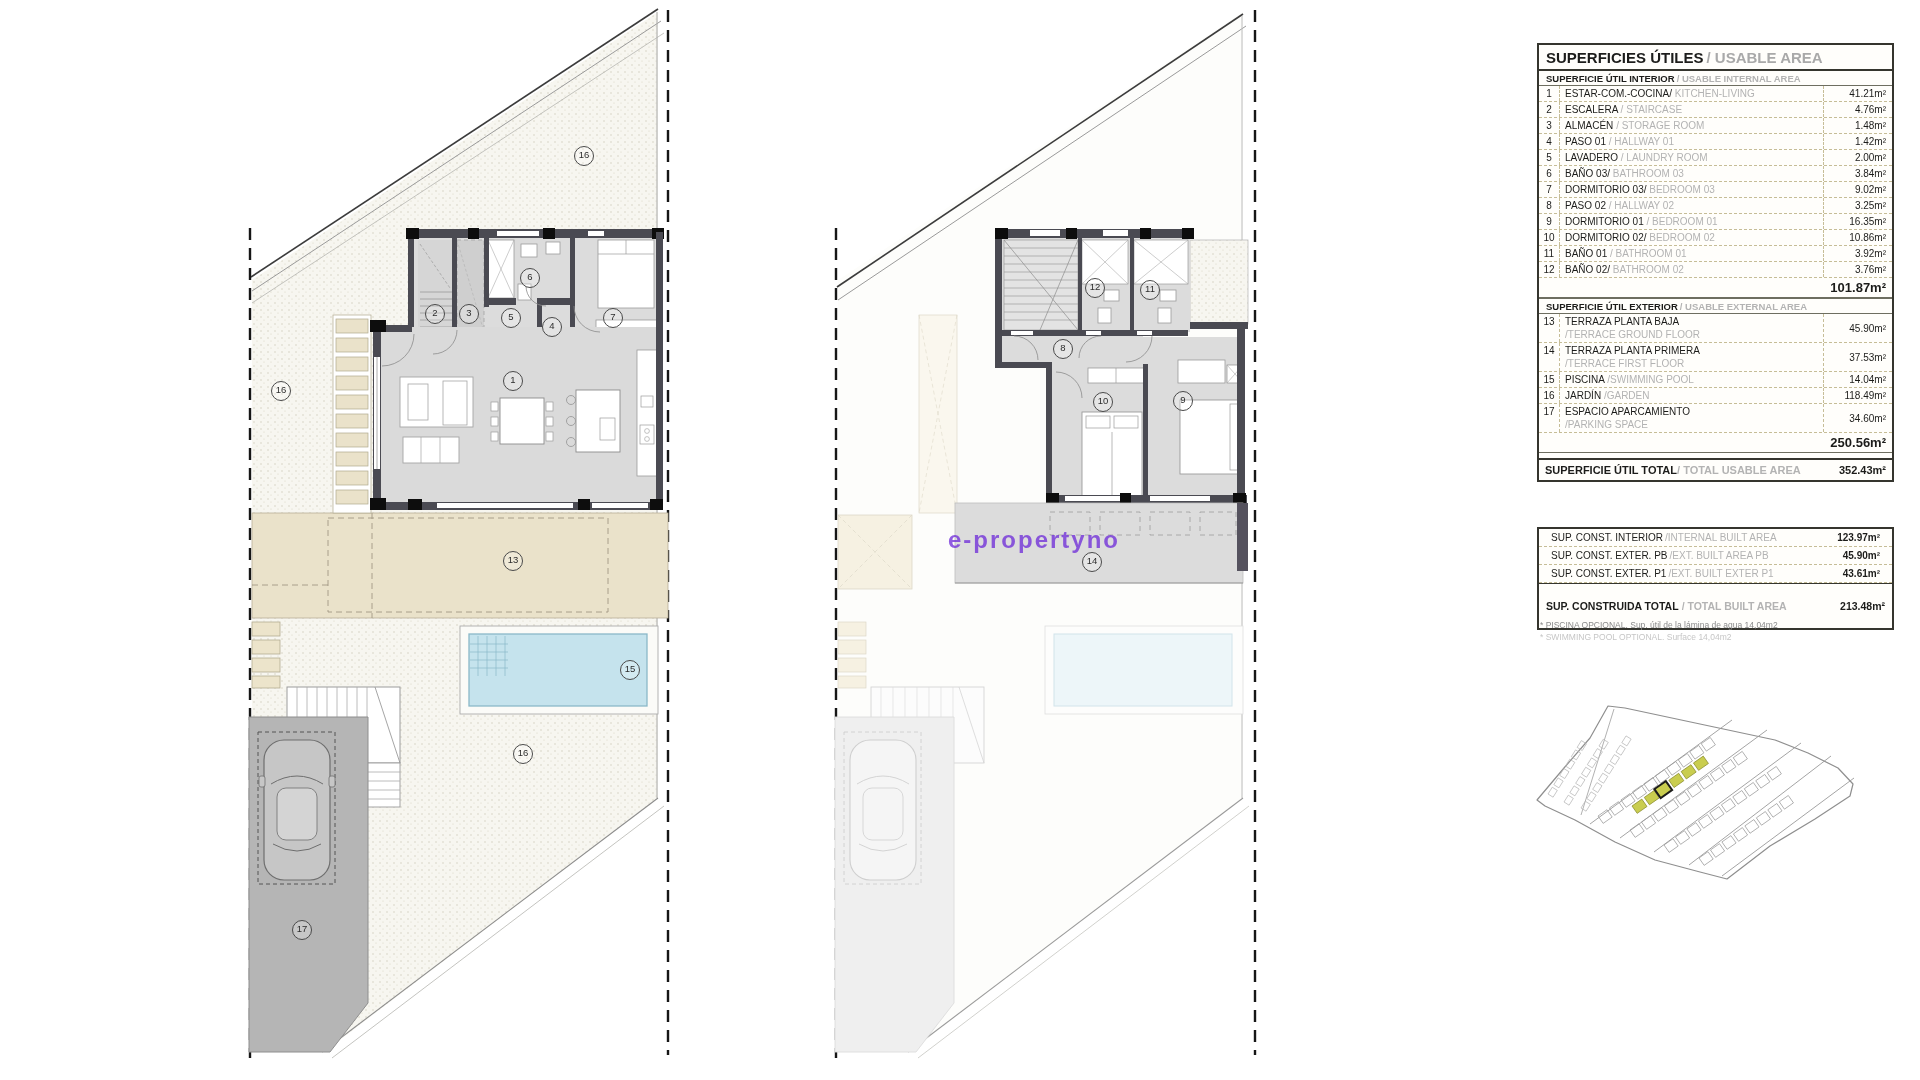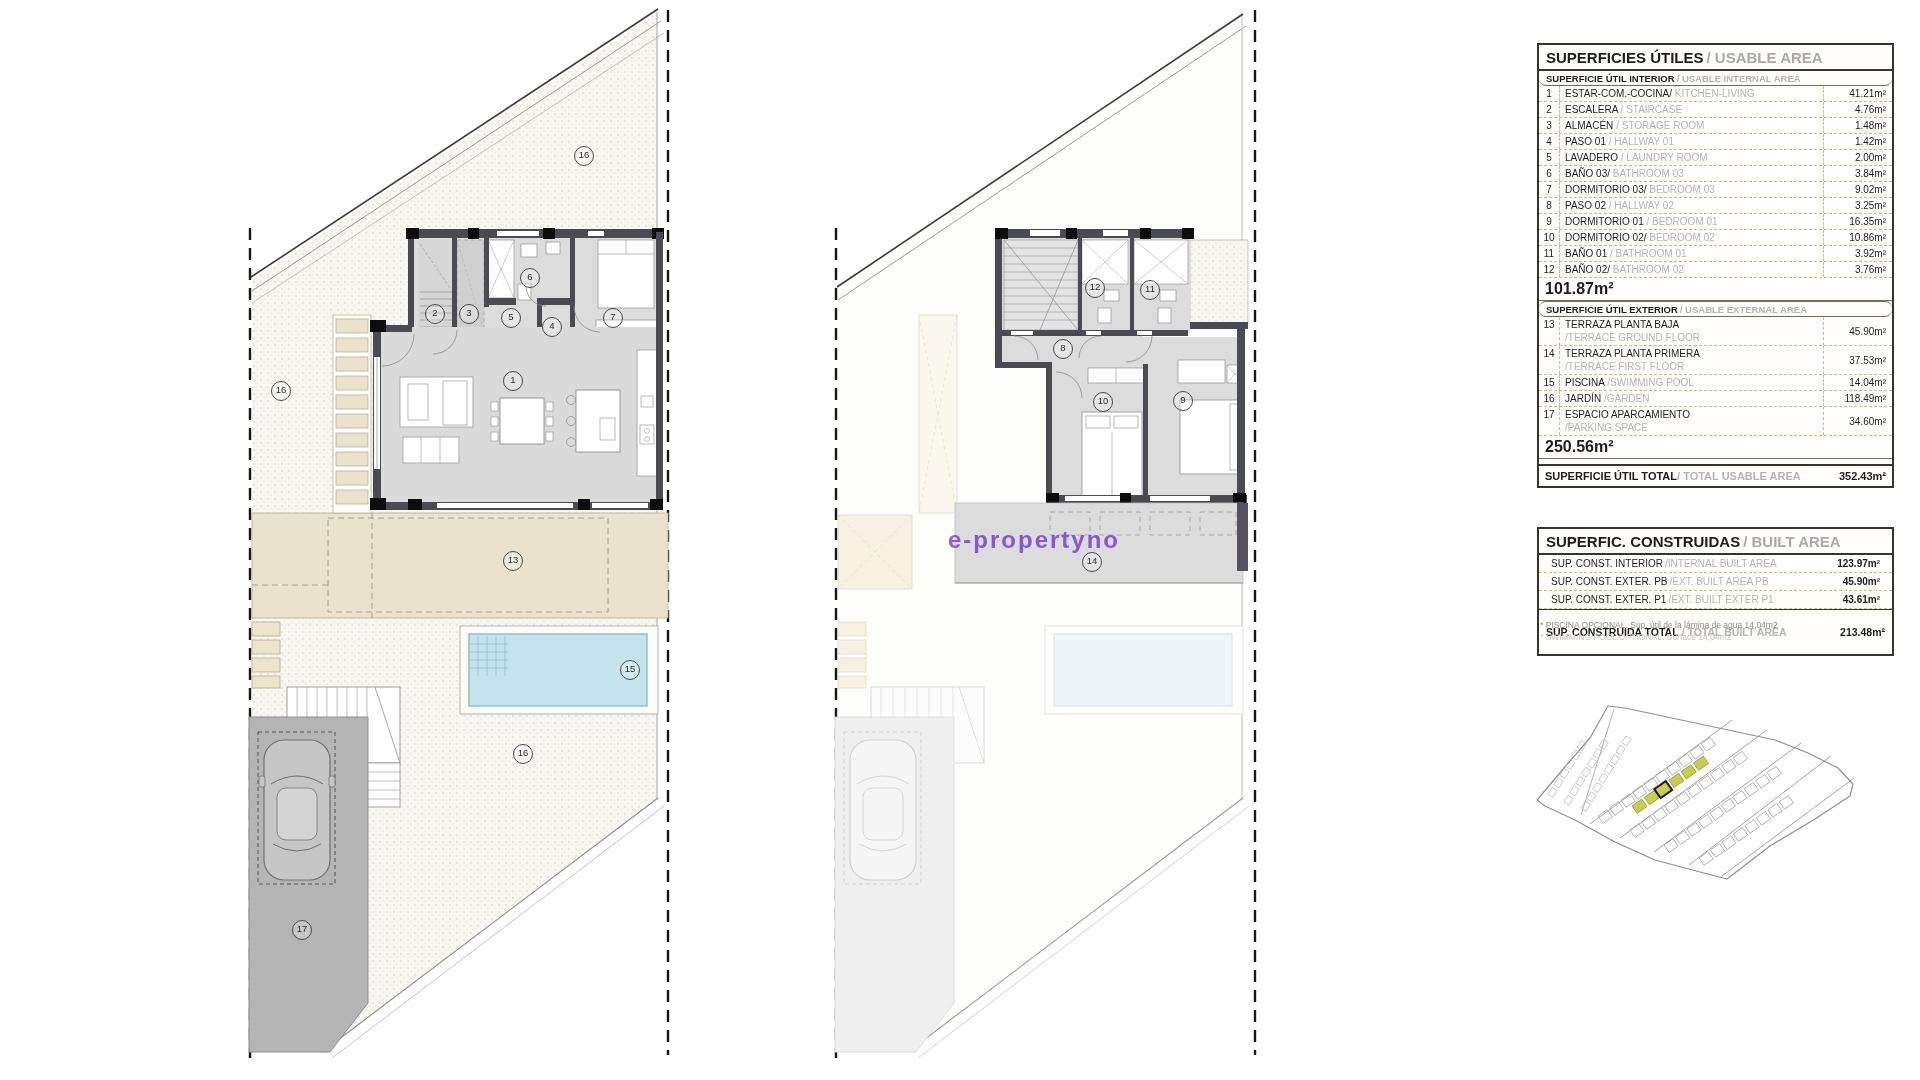--- a/index.html
+++ b/index.html
@@ -16,30 +16,30 @@
   .watermark{position:absolute;left:948px;top:526px;font-size:24px;font-weight:bold;
     color:#6d28d9;letter-spacing:2px;opacity:.75;}
 
   
   .panel{position:absolute;left:1537px;width:357px;border:2px solid #35352e;background:#fffefb;
     color:#1c1c1a;box-sizing:border-box;}
   .panel-usable{top:43px;}
   .panel-built{top:527px;}
   .t-header{padding:4px 7px 3px 7px;font-size:15px;font-weight:bold;border-bottom:2px solid #35352e;}
   .t-header .en{color:#a9a9a9;margin-left:3px;}
-  .t-sub{padding:2px 7px 1px 7px;font-size:9.5px;font-weight:bold;border-bottom:1px solid #6e6e60;border-radius:7px;}
+  .t-sub{padding:2px 7px 1px 7px;font-size:9.5px;font-weight:bold;border-bottom:1px solid #6e6e60;}
   .t-sub .en{color:#b3b3b3;margin-left:2px;}
   .t-sub.ext{border-top:1px solid #6e6e60;}
   .row{display:flex;align-items:stretch;font-size:10px;border-bottom:1px dashed #c6bd97;line-height:1.3;}
   .row .num{width:20px;text-align:center;padding:1px 0;}
   .row .label{flex:1;border-left:1px dashed #c6bd97;padding:1px 0 1px 5px;white-space:pre-line;}
   .row .en{color:#b3b3b3;}
   .row .val{width:62px;border-left:1px dashed #c6bd97;text-align:right;padding:1px 6px 1px 0;
     display:flex;align-items:center;justify-content:flex-end;}
-  .subtotal{font-weight:bold;font-size:16px;padding:2px 6px;border-bottom:1px solid #6e6e60;}
+  .subtotal{text-align:right;font-weight:bold;font-size:13px;padding:2px 6px;border-bottom:1px solid #6e6e60;}
   .t-total{display:flex;align-items:flex-start;font-size:11px;font-weight:bold;
     padding:4px 6px;border-top:2px solid #35352e;margin-top:5px;}
   .t-total .en{color:#b3b3b3;}
   .t-total .val{margin-left:auto;}
   .brow{display:flex;font-size:10px;border-bottom:1px dashed #c6bd97;padding:2px 12px;line-height:1.3;}
   .brow .en{color:#b3b3b3;margin-left:2px;}
   .brow .val{margin-left:auto;font-weight:bold;}
   .b-total{display:flex;font-size:10.5px;font-weight:bold;padding:16px 7px;border-top:1.5px solid #35352e;}
   .b-total .en{color:#b3b3b3;margin-left:3px;}
   .b-total .val{margin-left:auto;}
@@ -650,23 +650,20 @@
       </div>
   <div class="subtotal">250.56m²</div>
   <div class="t-total">
     <span class="es">SUPERFICIE ÚTIL TOTAL</span>
     <span class="en">/ TOTAL USABLE AREA</span>
     <span class="val">352.43m²</span>
   </div>
 </div>
 
 <div class="panel panel-built">
-  <div class="t-header">
-    <span class="es">SUPERFIC. CONSTRUIDAS</span><span class="en">/ BUILT AREA</span>
-  </div>
   <div>
         <div class="brow">
       <span>SUP. CONST. INTERIOR</span>
           <span class="en">/INTERNAL BUILT AREA</span>
       <span class="val">123.97m²</span>
     </div>
         <div class="brow">
       <span>SUP. CONST. EXTER. PB</span>
           <span class="en">/EXT. BUILT AREA PB</span>
       <span class="val">45.90m²</span>

